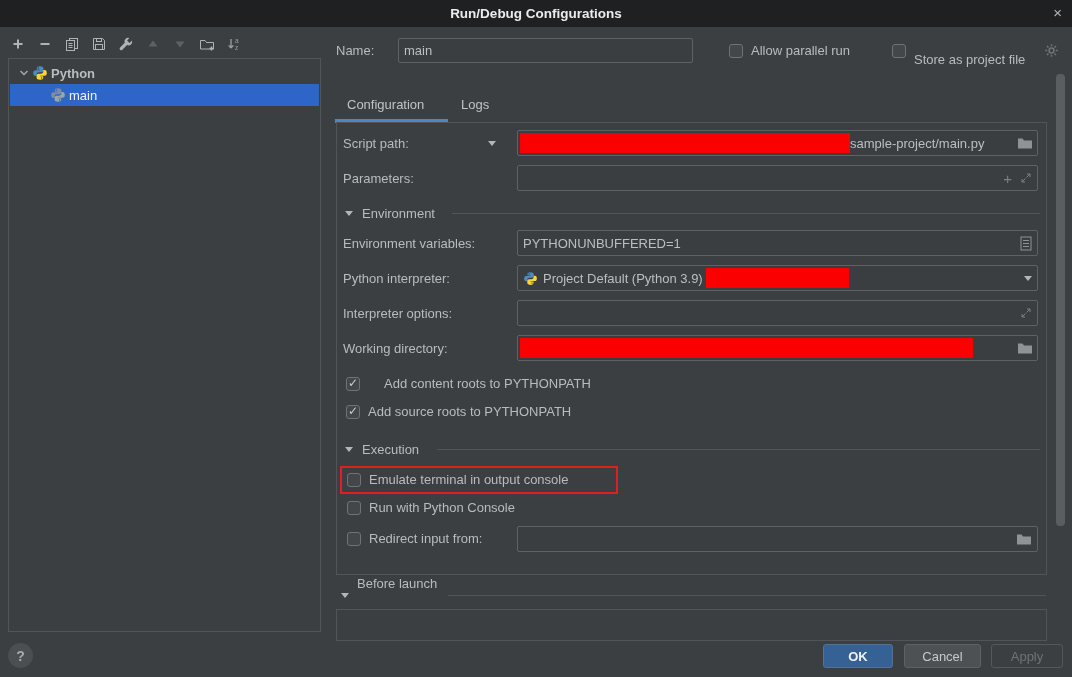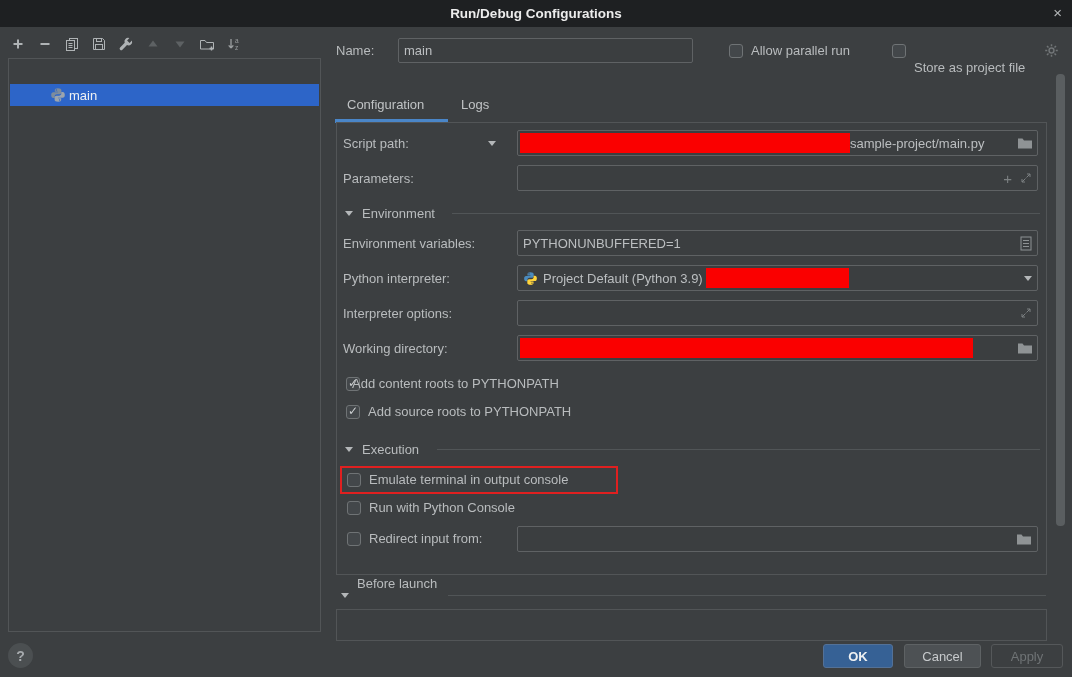--- a/index.html
+++ b/index.html
@@ -123,20 +123,34 @@
   <span class="tbi">
     <svg width="16" height="16">
         <path d="M5 3v9M5 12l-2.3-2.6M5 12l2.3-2.6" stroke="#9a9ea0" fill="none" stroke-width="1.3"></path>
         <text x="9" y="7" font-size="6.5" fill="#9a9ea0">a</text>
         <text x="9" y="14" font-size="6.5" fill="#9a9ea0">z</text>
       </svg>
   </span>
 </div>
 
 <div class="abs tree-panel">
+  <div class="tree-row" style="top:3px;">
+    <span class="chev" style="margin-left:6px;">
+      <svg width="14" height="14">
+          <path d="M3.5 5l3.5 3.5L10.5 5" stroke="#a7abad" fill="none" stroke-width="1.4"></path>
+        </svg>
+    </span>
+    <span class="tbi">
+      <svg width="16" height="16" viewBox="0 0 16 16">
+          <path fill="#4b8bbe" d="M7.9 1.2c-2.3 0-3.1.9-3.1 2v1.6h3.2v.5H3.3c-1.3 0-2.1 1-2.1 2.8 0 1.9.8 2.9 2.1 2.9h1.4V9.4c0-1.3 1-2.1 2.3-2.1h2.5c1.1 0 1.9-.8 1.9-1.9V3.2c0-1.1-1.1-2-3.5-2zM6.4 2.3c.4 0 .7.3.7.7s-.3.7-.7.7-.7-.3-.7-.7.3-.7.7-.7z"></path>
+          <path fill="#ffd43b" d="M8.1 14.8c2.3 0 3.1-.9 3.1-2v-1.6H8v-.5h4.7c1.3 0 2.1-1 2.1-2.8 0-1.9-.8-2.9-2.1-2.9h-1.4v1.6c0 1.3-1 2.1-2.3 2.1H6.5c-1.1 0-1.9.8-1.9 1.9v2.2c0 1.1 1.1 2 3.5 2zm1.5-1.1c-.4 0-.7-.3-.7-.7s.3-.7.7-.7.7.3.7.7-.3.7-.7.7z"></path>
+        </svg>
+    </span>
+    <span class="tree-label bold">Python</span>
+  </div>
   <div class="tree-row sel" style="top:25px;">
     <span class="tbi" style="margin-left:40px;">
       <svg width="16" height="16" viewBox="0 0 16 16">
           <path fill="#7e8c9c" d="M7.9 1.2c-2.3 0-3.1.9-3.1 2v1.6h3.2v.5H3.3c-1.3 0-2.1 1-2.1 2.8 0 1.9.8 2.9 2.1 2.9h1.4V9.4c0-1.3 1-2.1 2.3-2.1h2.5c1.1 0 1.9-.8 1.9-1.9V3.2c0-1.1-1.1-2-3.5-2zM6.4 2.3c.4 0 .7.3.7.7s-.3.7-.7.7-.7-.3-.7-.7.3-.7.7-.7z"></path>
           <path fill="#9ba4ad" d="M8.1 14.8c2.3 0 3.1-.9 3.1-2v-1.6H8v-.5h4.7c1.3 0 2.1-1 2.1-2.8 0-1.9-.8-2.9-2.1-2.9h-1.4v1.6c0 1.3-1 2.1-2.3 2.1H6.5c-1.1 0-1.9.8-1.9 1.9v2.2c0 1.1 1.1 2 3.5 2zm1.5-1.1c-.4 0-.7-.3-.7-.7s.3-.7.7-.7.7.3.7.7-.3.7-.7.7z"></path>
         </svg>
     </span>
     <span class="tree-label">main</span>
   </div>
 </div>
@@ -145,21 +159,21 @@
   <span>?</span>
 </div>
 
 <span class="lbl" style="left:336px;top:43px;">Name:</span>
 <div class="field" style="left:398px;top:38px;width:295px;height:25px;">
   <input value="main" style="">
 </div>
 <span class="cb" style="left:729px;top:44px;"></span>
 <span class="lbl" style="left:751px;top:43px;">Allow parallel run</span>
 <span class="cb" style="left:892px;top:44px;"></span>
-<span class="lbl" style="left:914px;top:60px;">Store as project file</span>
+<span class="lbl" style="left:914px;top:52px;">Store as project file</span>
 <span class="abs" style="left:1044px;top:43px;">
   <svg width="15" height="15" viewBox="0 0 16 16">
       <circle cx="8" cy="8" r="2.6" fill="none" stroke="#707476" stroke-width="1.6"></circle>
       <path stroke="#707476" stroke-width="1.6" d="M8 1.3v2.2M8 12.5v2.2M1.3 8h2.2M12.5 8h2.2M3.2 3.2l1.6 1.6M11.2 11.2l1.6 1.6M12.8 3.2l-1.6 1.6M4.8 11.2l-1.6 1.6"></path>
     </svg>
 </span>
 
 <span class="tab" style="left:347px;top:97px;">Configuration</span>
 <span class="tab" style="left:461px;top:97px;">Logs</span>
 <div class="tab-underline"></div>
@@ -235,21 +249,21 @@
   <div class="red-block" style="width:453px;"></div>
   <span class="spacer"></span>
   <span>
     <svg width="16" height="13">
         <path d="M1 1.5h4.5L7 3.5h8v8H1z" fill="#8f9395"></path>
       </svg>
   </span>
 </div>
 
 <span class="cb checked" style="left:346px;top:377px;"></span>
-<span class="lbl" style="left:352px;top:376px;text-align:right;">Add content roots to PYTHONPATH</span>
+<span class="lbl" style="left:384px;top:376px;text-align:right;">Add content roots to PYTHONPATH</span>
 <span class="cb checked" style="left:346px;top:405px;"></span>
 <span class="lbl" style="left:368px;top:404px;">Add source roots to PYTHONPATH</span>
 
 <span class="sec-caret" style="left:345px;top:447px;"></span>
 <span class="lbl" style="left:362px;top:442px;">Execution</span>
 <div class="sec-line" style="left:437px;top:449px;width:603px;"></div>
 
 <div class="abs hl-red"></div>
 <span class="cb" style="left:347px;top:473px;"></span>
 <span class="lbl" style="left:369px;top:472px;">Emulate terminal in output console</span>

